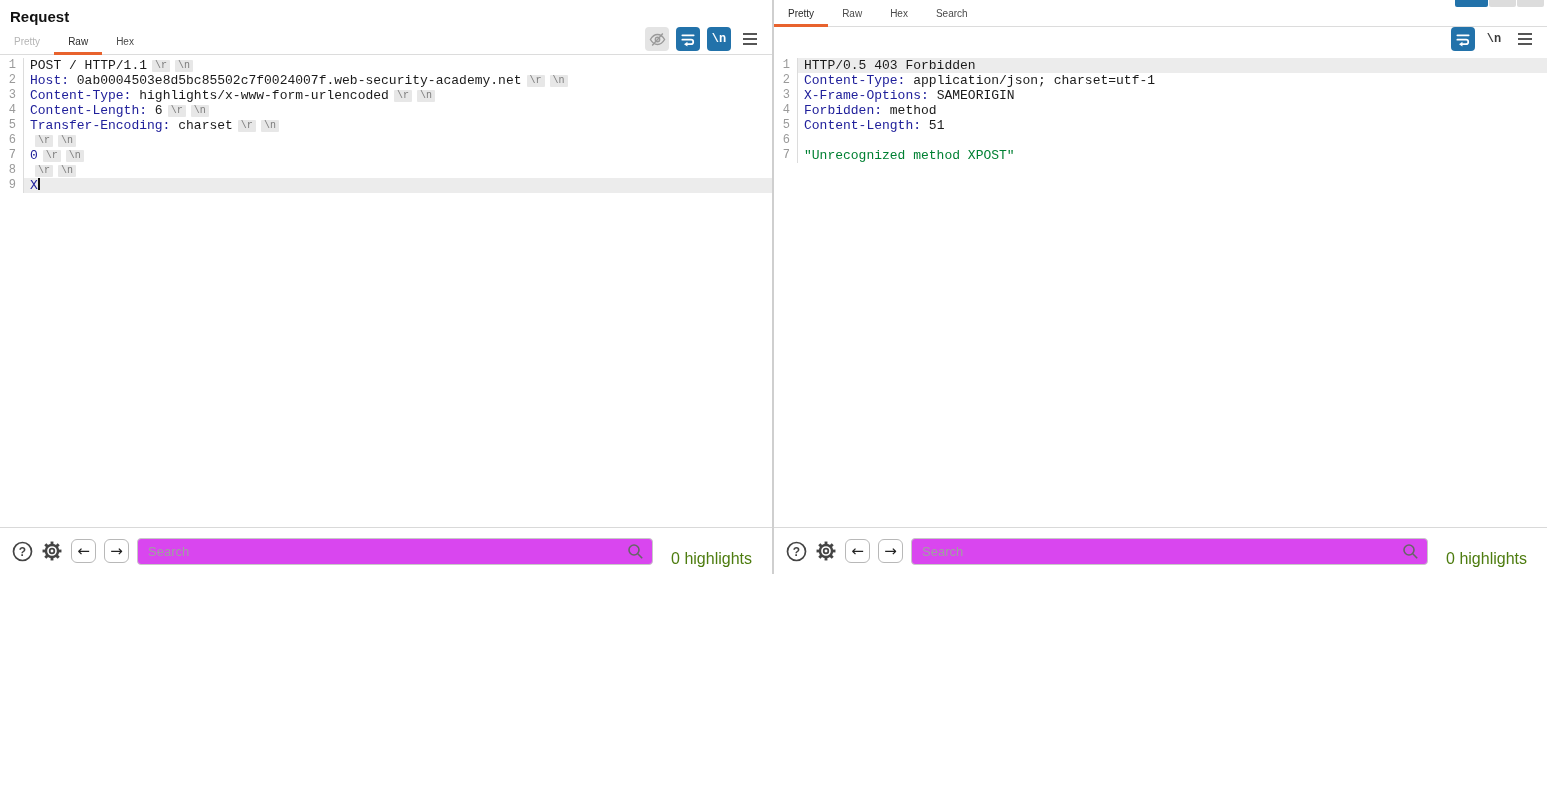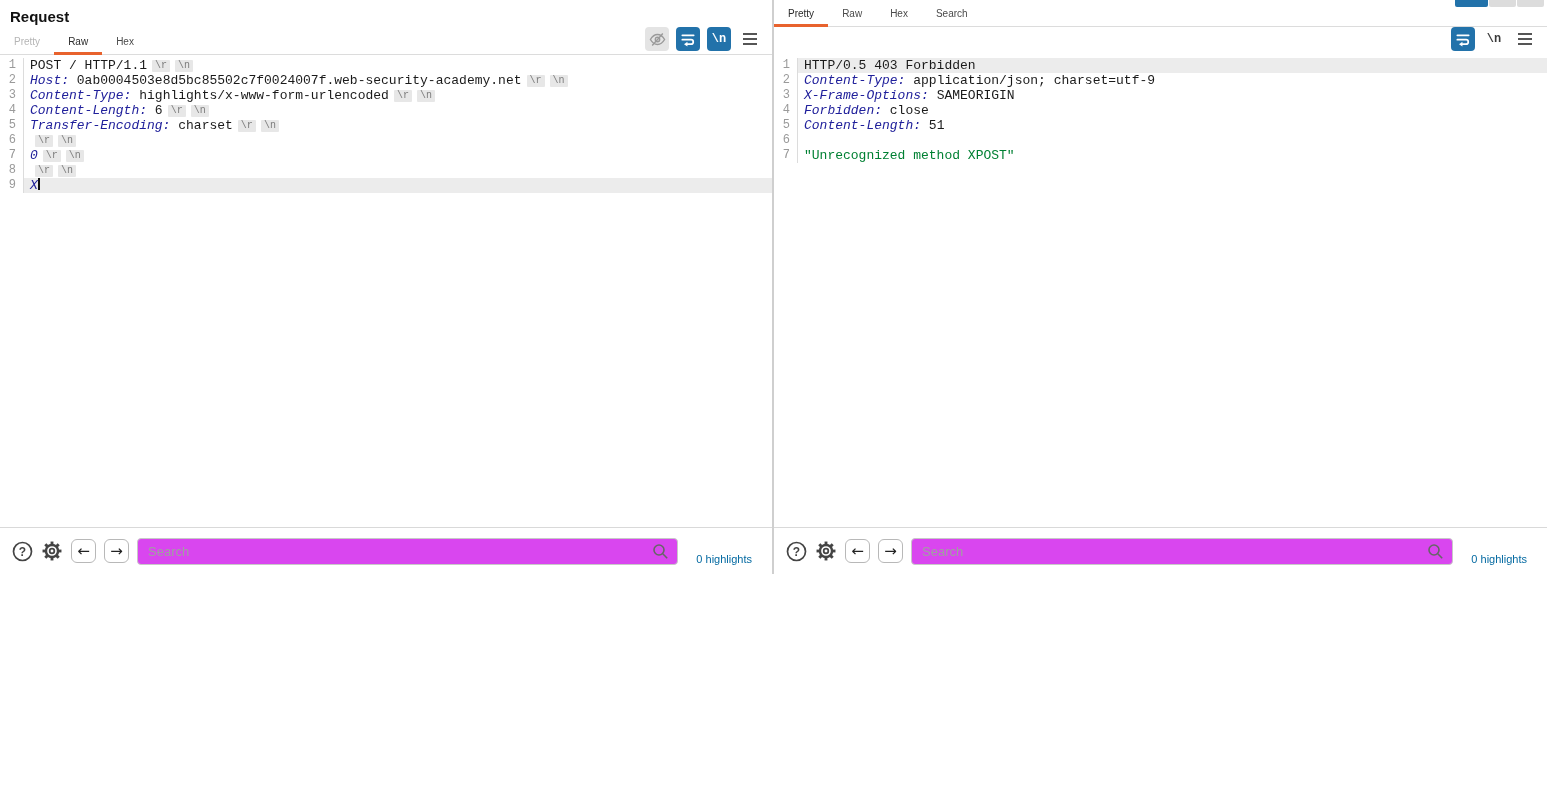--- a/index.html
+++ b/index.html
@@ -59,21 +59,21 @@
     padding-top: 2px; cursor: text;
   }
   .line { display: flex; height: 15px; line-height: 15px; white-space: pre; }
   .ln {
     flex: 0 0 24px; text-align: right; padding-right: 7px;
     color: #9a9a9a; font-size: 12px;
     border-right: 1px solid #dcdcdc; user-select: none;
   }
   .code { flex: 1 1 auto; padding-left: 6px; color: #1a1a1a; }
   .line.hl .code { background: var(--rowhl, #ececec); }
-  .tok-name  { color: var(--hdrblue, #20209b); font-style: italic; }
+  .tok-name  { color: var(--hdrblue, #20209b); }
   .tok-green { color: var(--green, #008033); }
   .chip {
     display: inline-block; background: var(--chipbg, #e7e7e7); color: #7d7d7d;
     font-size: 10px; line-height: 12px; padding: 0 3px; margin-left: 5px;
     border-radius: 1px; vertical-align: 1px;
   }
   .caret {
     display: inline-block; width: 2px; height: 12px; background: #111;
     vertical-align: -1px;
   }
@@ -92,21 +92,21 @@
     font-family: "DejaVu Sans", sans-serif;
   }
   .search-wrap { position: relative; flex: 1 1 auto; }
   .search-input {
     width: 100%; height: 27px; border: 1px solid #c8c8c8; border-radius: 4px;
     padding: 0 32px 0 10px; font-size: 13px; color: #333;
     font-family: "Liberation Sans", sans-serif; outline: none; background: #d946ef;
   }
   .search-input::placeholder { color: #a0a0a0; }
   .mag { position: absolute; right: 9px; top: 5px; cursor: pointer; }
-  .hl-count { font-size: 11px; color: #0369a1; white-space: nowrap; margin: 16px 8px 0 10px; }
+  .hl-count { font-size: 16px; color: #4d7c0f; white-space: nowrap; margin: 16px 8px 0 10px; }
 
   
   .top-fragment {
     position: absolute; top: 0; right: 3px; height: 7px;
     display: flex; gap: 1px;
   }
   .top-fragment .seg { height: 7px; border-radius: 0 0 2px 2px; }
   .seg-blue { width: 33px; background: var(--iconblue, #2272aa); }
   .seg-gray { width: 27px; background: #dcdcdc; }
 </style>
@@ -223,23 +223,23 @@
                 <line x1="1" y1="2" x2="15" y2="2"></line>
                 <line x1="1" y1="7" x2="15" y2="7"></line>
                 <line x1="1" y1="12" x2="15" y2="12"></line>
               </g>
             </svg>
           </span>
         </div>
     </div>
     <div class="editor">
         <div class="line hl"><span class="ln">1</span><span class="code"><span class="tok-text">HTTP/0.5 403 Forbidden</span></span></div>
-        <div class="line"><span class="ln">2</span><span class="code"><span class="tok-name">Content-Type:</span><span class="tok-text"> application/json; charset=utf-9</span></span></div>
+        <div class="line"><span class="ln">2</span><span class="code"><span class="tok-name">Content-Type:</span><span class="tok-text"> application/json; charset=utf-1</span></span></div>
         <div class="line"><span class="ln">3</span><span class="code"><span class="tok-name">X-Frame-Options:</span><span class="tok-text"> SAMEORIGIN</span></span></div>
-        <div class="line"><span class="ln">4</span><span class="code"><span class="tok-name">Forbidden:</span><span class="tok-text"> close</span></span></div>
+        <div class="line"><span class="ln">4</span><span class="code"><span class="tok-name">Forbidden:</span><span class="tok-text"> method</span></span></div>
         <div class="line"><span class="ln">5</span><span class="code"><span class="tok-name">Content-Length:</span><span class="tok-text"> 51</span></span></div>
         <div class="line"><span class="ln">6</span><span class="code"></span></div>
         <div class="line"><span class="ln">7</span><span class="code"><span class="tok-green">"Unrecognized method XPOST"</span></span></div>
       </div>
     <div class="findbar">
         <span class="fbtn">
           <svg width="21" height="21" viewBox="0 0 21 21">
             <circle cx="10.5" cy="10.5" r="9" fill="none" stroke="#444" stroke-width="1.7"></circle>
             <text x="10.5" y="14.8" text-anchor="middle" font-size="12" font-weight="bold" fill="#444" font-family="Liberation Sans, sans-serif">?</text>
           </svg>

